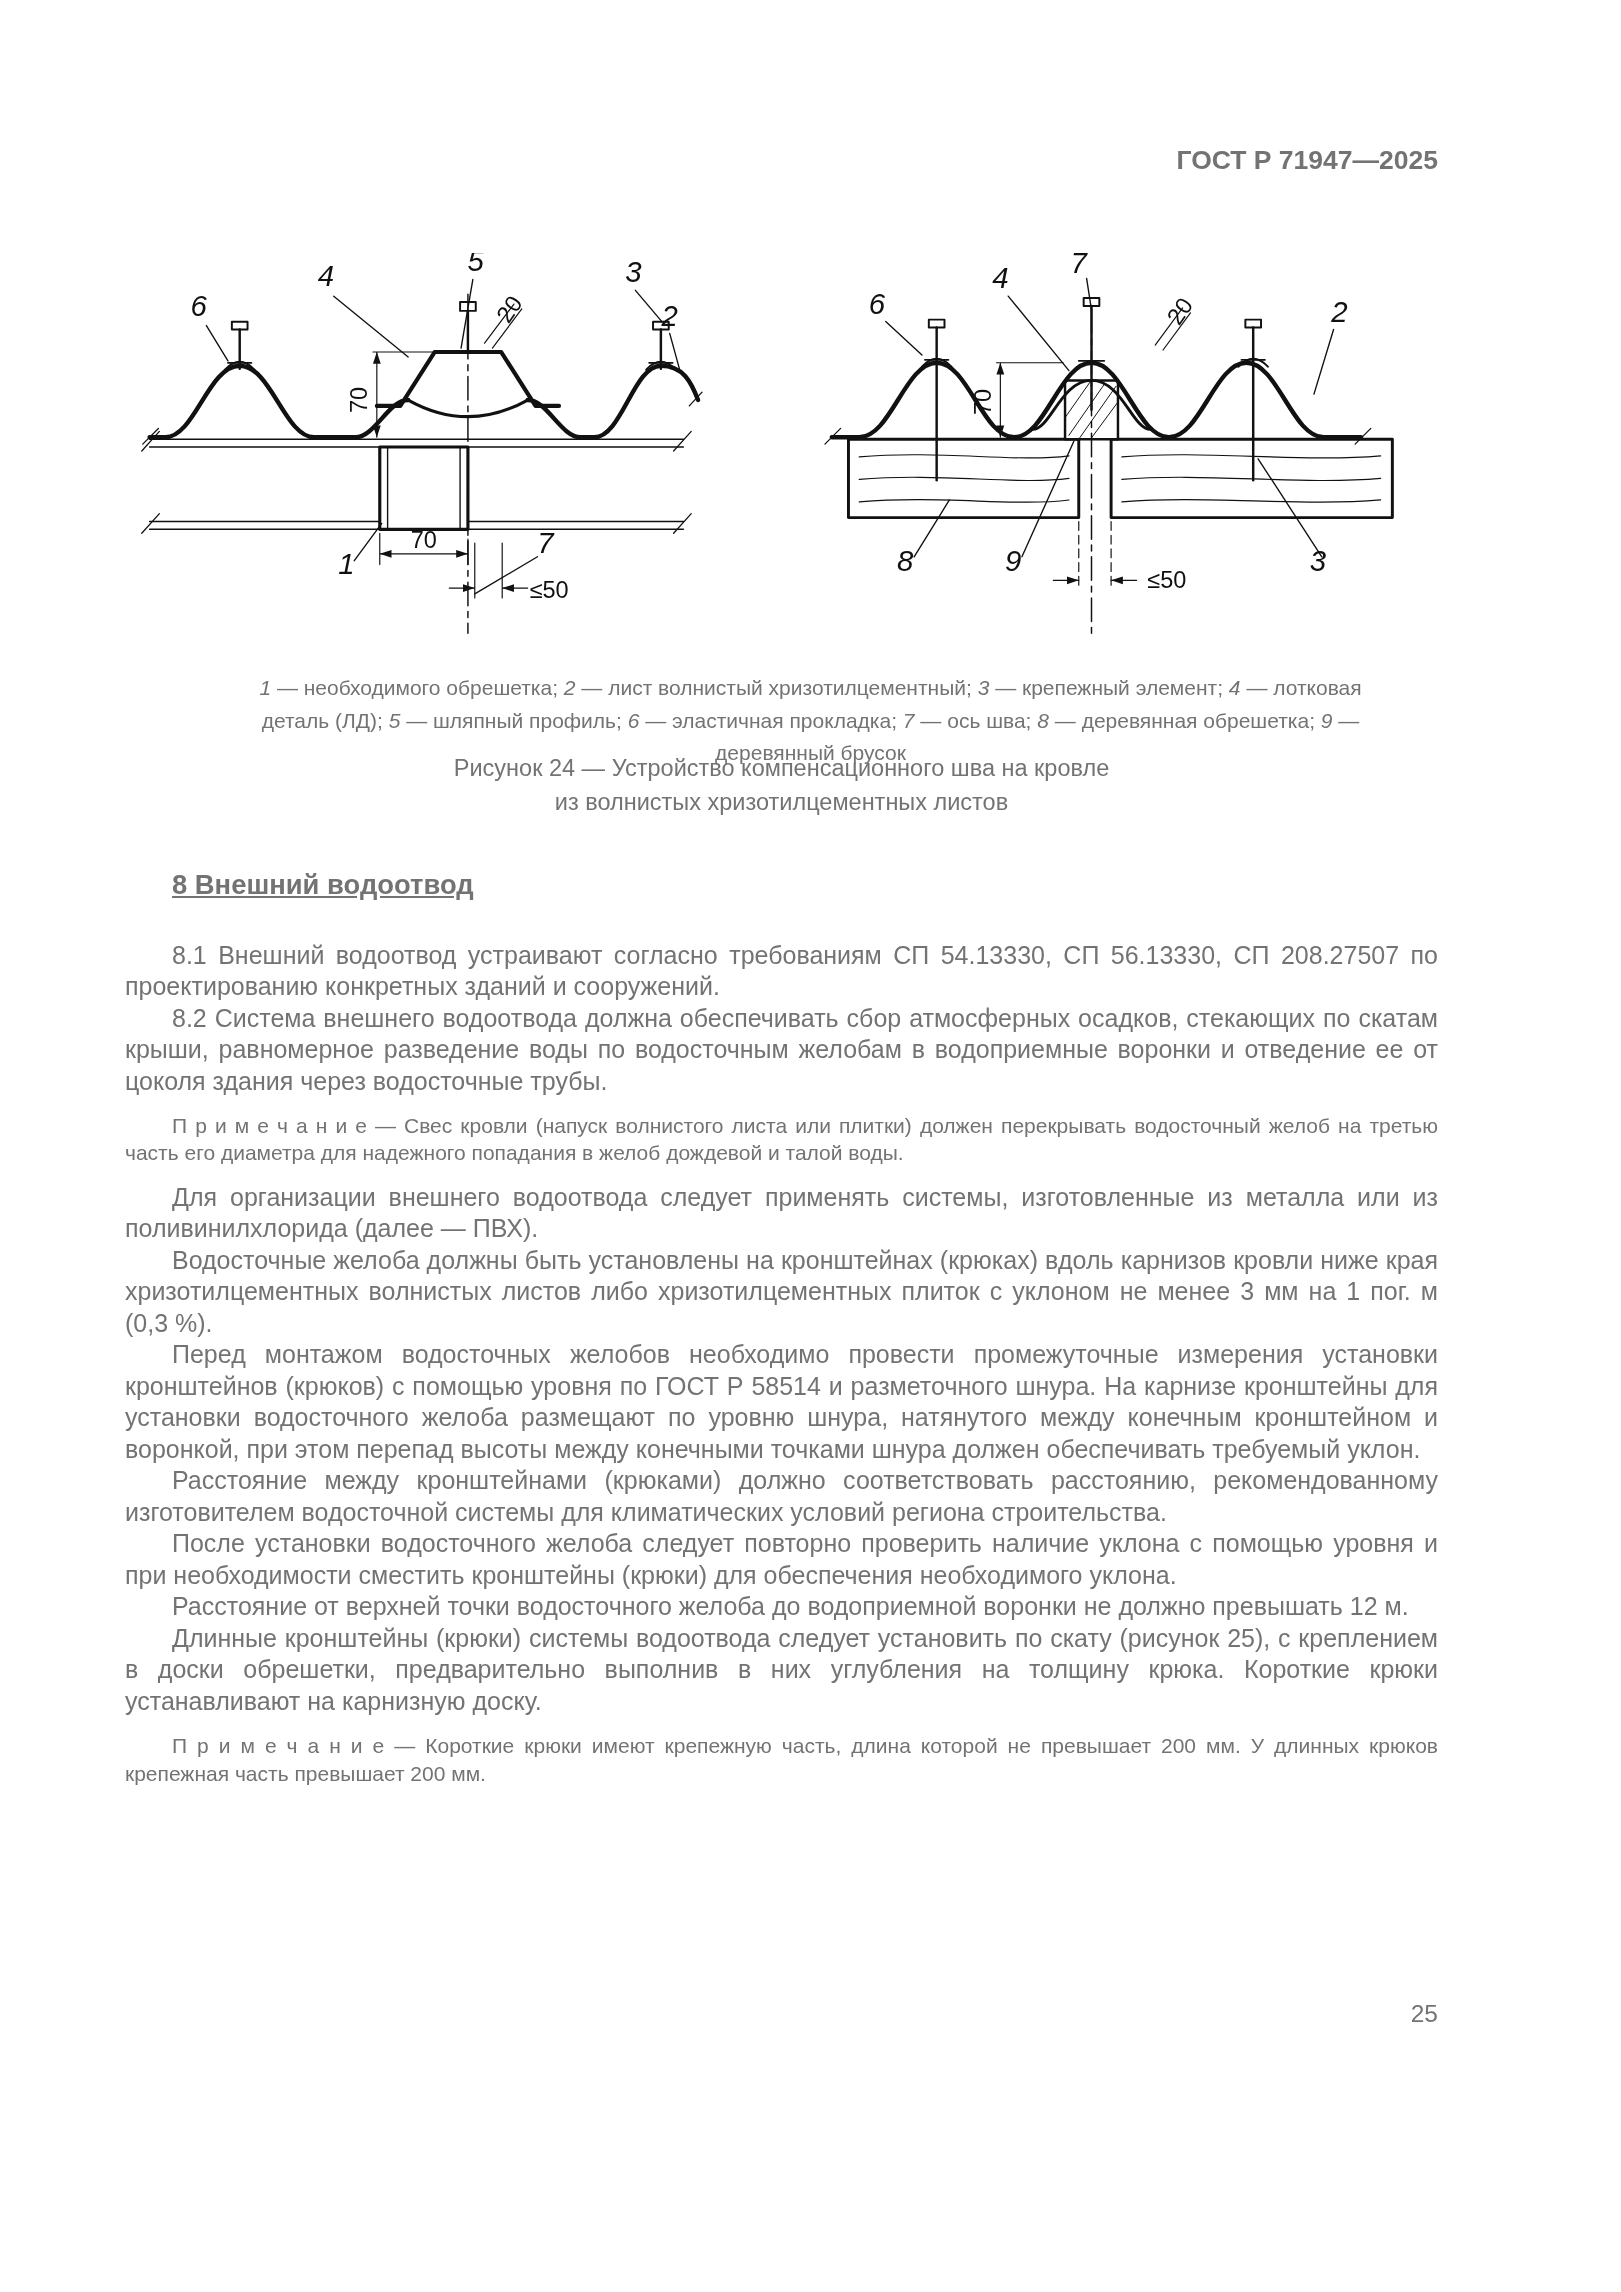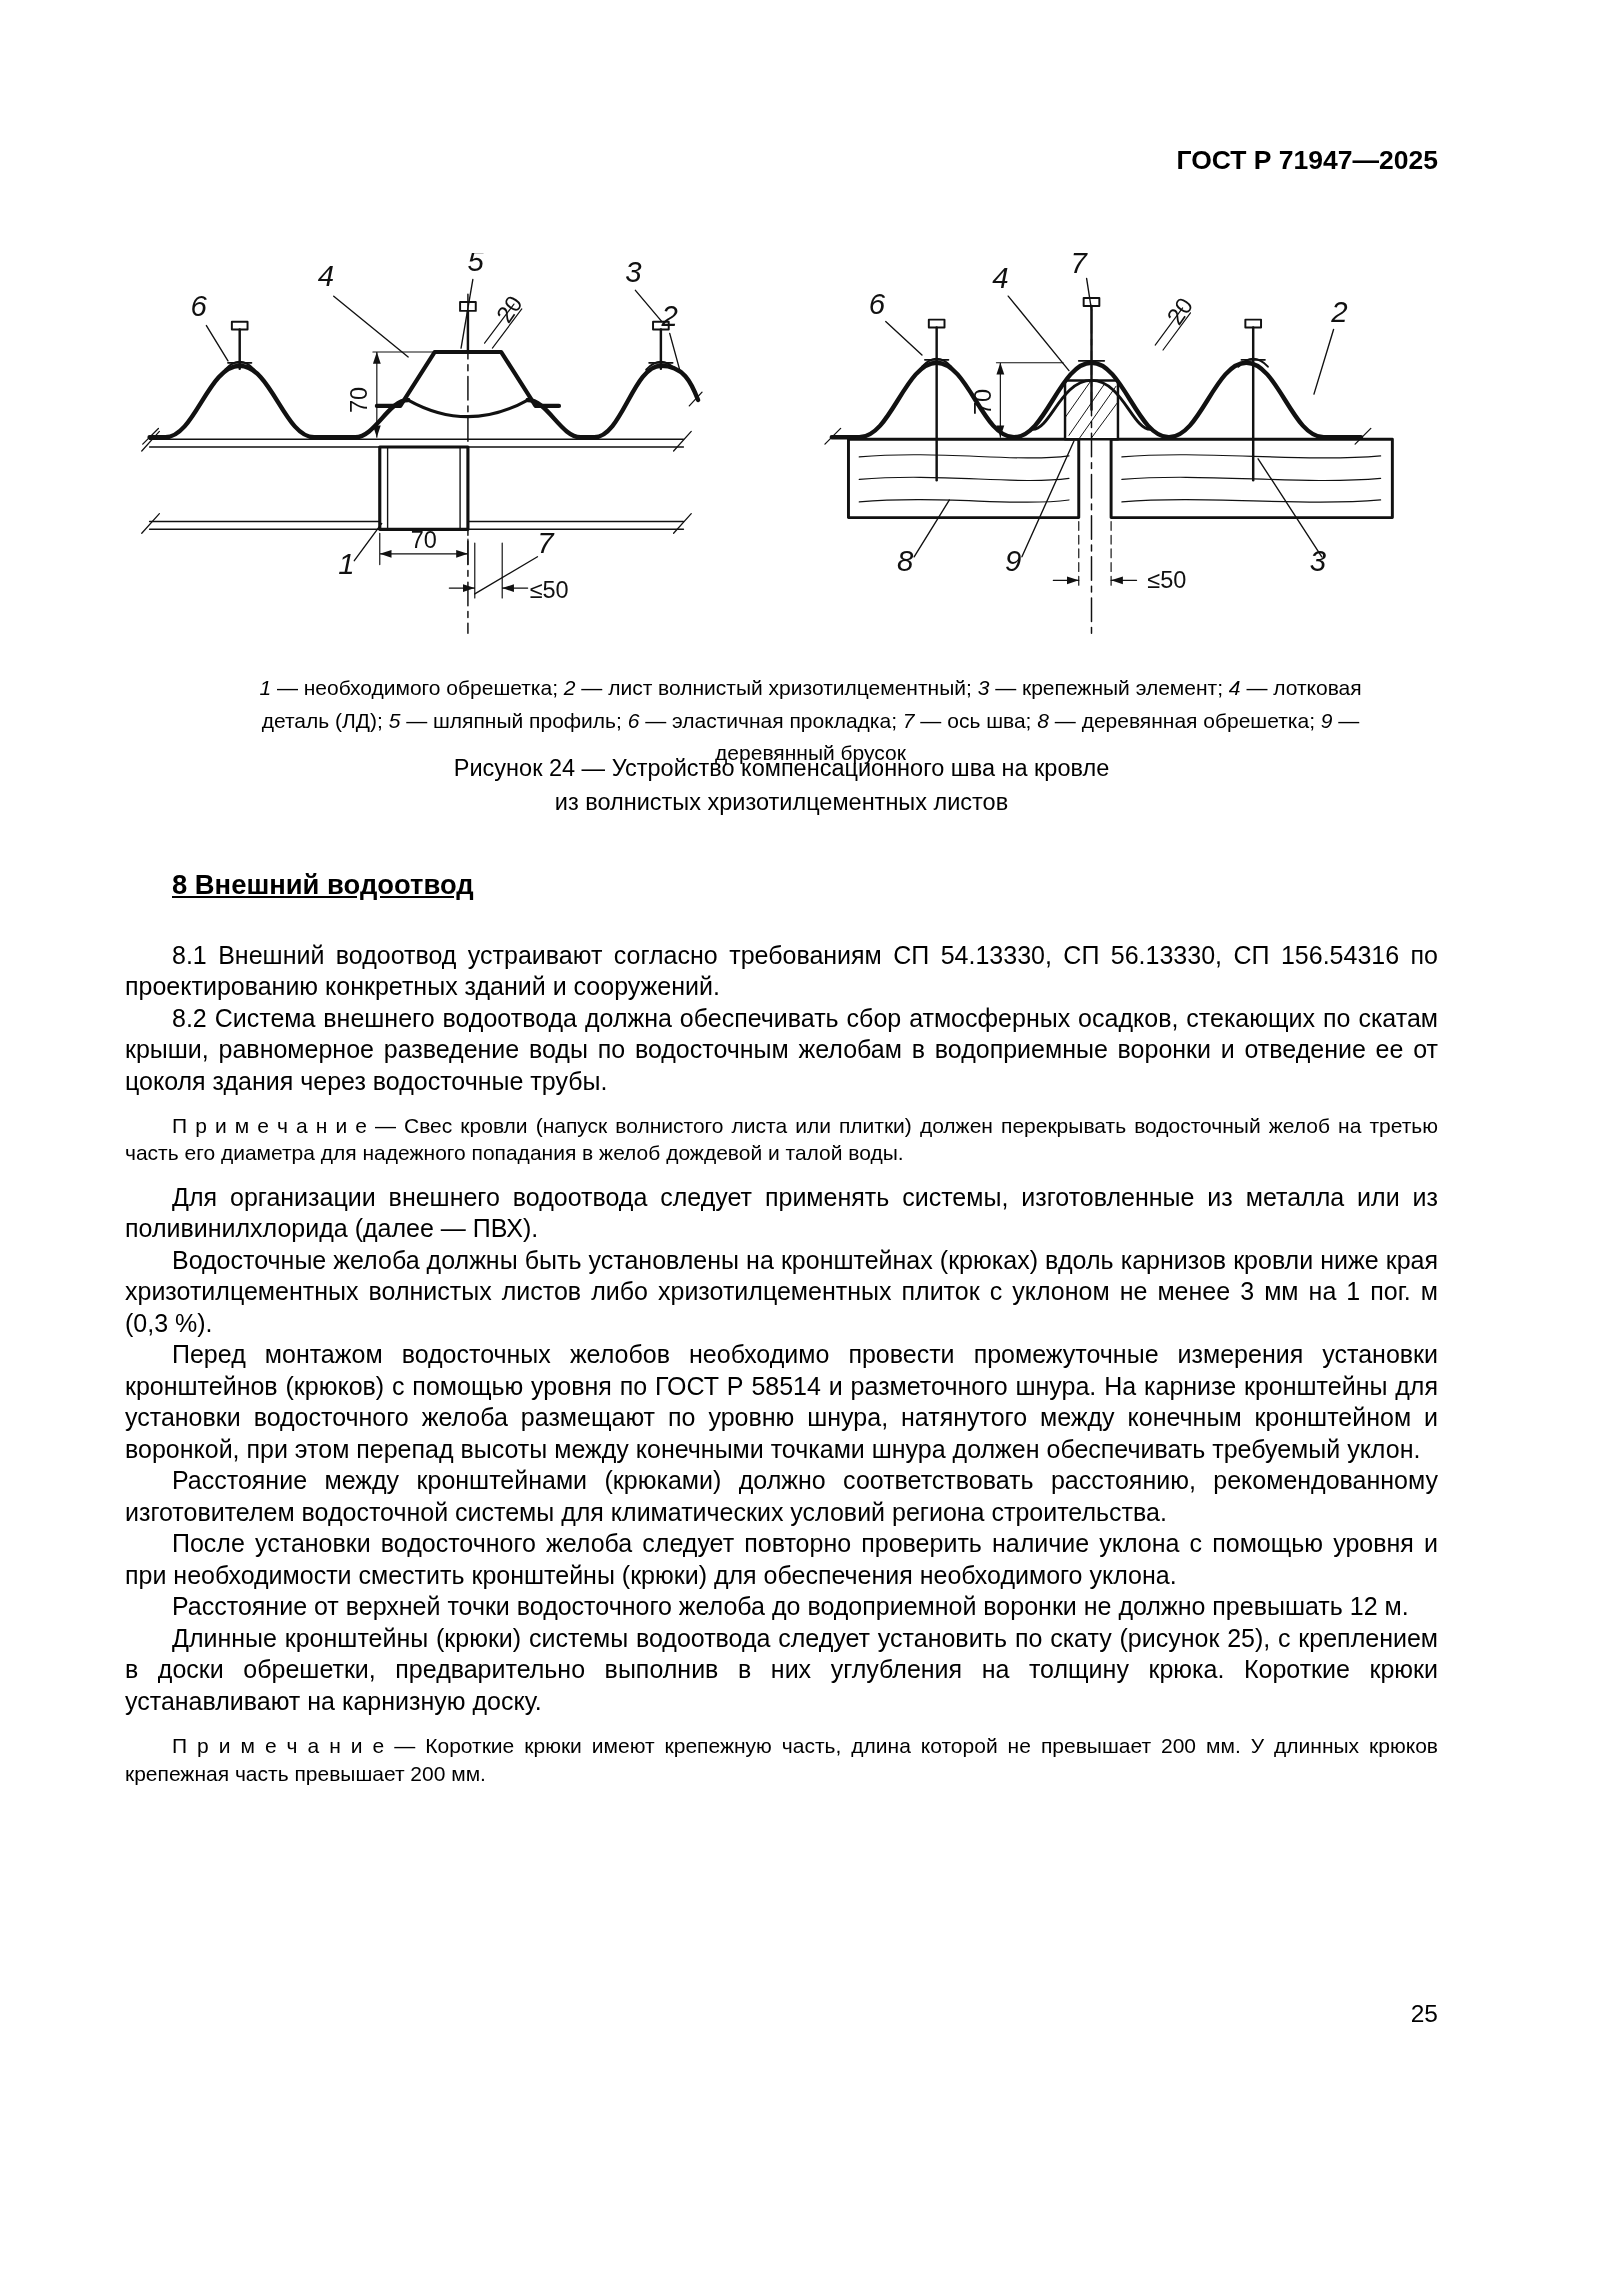--- a/index.html
+++ b/index.html
@@ -1,21 +1,21 @@
 <!DOCTYPE html>
 <html><head>
 <meta charset="utf-8">
 <style>
   html,body{margin:0;padding:0;background:#ffffff;}
   .page{
     position:relative;
     width:1621px;height:2293px;
     background:#ffffff;
     font-family:"Liberation Sans",sans-serif;
-    color:#000000;
+    color:#737373;
     overflow:hidden;
   }
   .doc-code{
     position:absolute;top:145px;left:125px;width:1313px;
     text-align:right;font-size:26.5px;font-weight:bold;
   }
   svg.fig{position:absolute;}
   svg.fig-left{top:253px;left:130px;}
   svg.fig-right{top:253px;left:812px;}
   svg text{fill:#111;stroke:none;font-family:"Liberation Sans",sans-serif;}
@@ -189,21 +189,21 @@
       <span class="legend-item"><i>9</i><span> — деревянный брусок</span></span>
     </div>
 
   <div class="caption">
     <div>Рисунок 24 — Устройство компенсационного шва на кровле</div>
     <div>из волнистых хризотилцементных листов</div>
   </div>
 
   <div class="content">
     <h2>8 Внешний водоотвод</h2>
-    <p>8.1 Внешний водоотвод устраивают согласно требованиям СП 54.13330, СП 56.13330, СП 156.54316 по проектированию конкретных зданий и сооружений.</p>
+    <p>8.1 Внешний водоотвод устраивают согласно требованиям СП 54.13330, СП 56.13330, СП 208.27507 по проектированию конкретных зданий и сооружений.</p>
     <p>8.2 Система внешнего водоотвода должна обеспечивать сбор атмосферных осадков, стекающих по скатам крыши, равномерное разведение воды по водосточным желобам в водоприемные воронки и отведение ее от цоколя здания через водосточные трубы.</p>
     <p class="note">П р и м е ч а н и е  — Свес кровли (напуск волнистого листа или плитки) должен перекрывать водосточный желоб на третью часть его диаметра для надежного попадания в желоб дождевой и талой воды.</p>
     <p>Для организации внешнего водоотвода следует применять системы, изготовленные из металла или из поливинилхлорида (далее — ПВХ).</p>
     <p>Водосточные желоба должны быть установлены на кронштейнах (крюках) вдоль карнизов кровли ниже края хризотилцементных волнистых листов либо хризотилцементных плиток с уклоном не менее 3 мм на 1 пог. м (0,3 %).</p>
     <p>Перед монтажом водосточных желобов необходимо провести промежуточные измерения установки кронштейнов (крюков) с помощью уровня по ГОСТ Р 58514 и разметочного шнура. На карнизе кронштейны для установки водосточного желоба размещают по уровню шнура, натянутого между конечным кронштейном и воронкой, при этом перепад высоты между конечными точками шнура должен обеспечивать требуемый уклон.</p>
     <p>Расстояние между кронштейнами (крюками) должно соответствовать расстоянию, рекомендованному изготовителем водосточной системы для климатических условий региона строительства.</p>
     <p>После установки водосточного желоба следует повторно проверить наличие уклона с помощью уровня и при необходимости сместить кронштейны (крюки) для обеспечения необходимого уклона.</p>
     <p>Расстояние от верхней точки водосточного желоба до водоприемной воронки не должно превышать 12 м.</p>
     <p>Длинные кронштейны (крюки) системы водоотвода следует установить по скату (рисунок 25), с креплением в доски обрешетки, предварительно выполнив в них углубления на толщину крюка. Короткие крюки устанавливают на карнизную доску.</p>
     <p class="note">П р и м е ч а н и е  — Короткие крюки имеют крепежную часть, длина которой не превышает 200 мм. У длинных крюков крепежная часть превышает 200 мм.</p>

